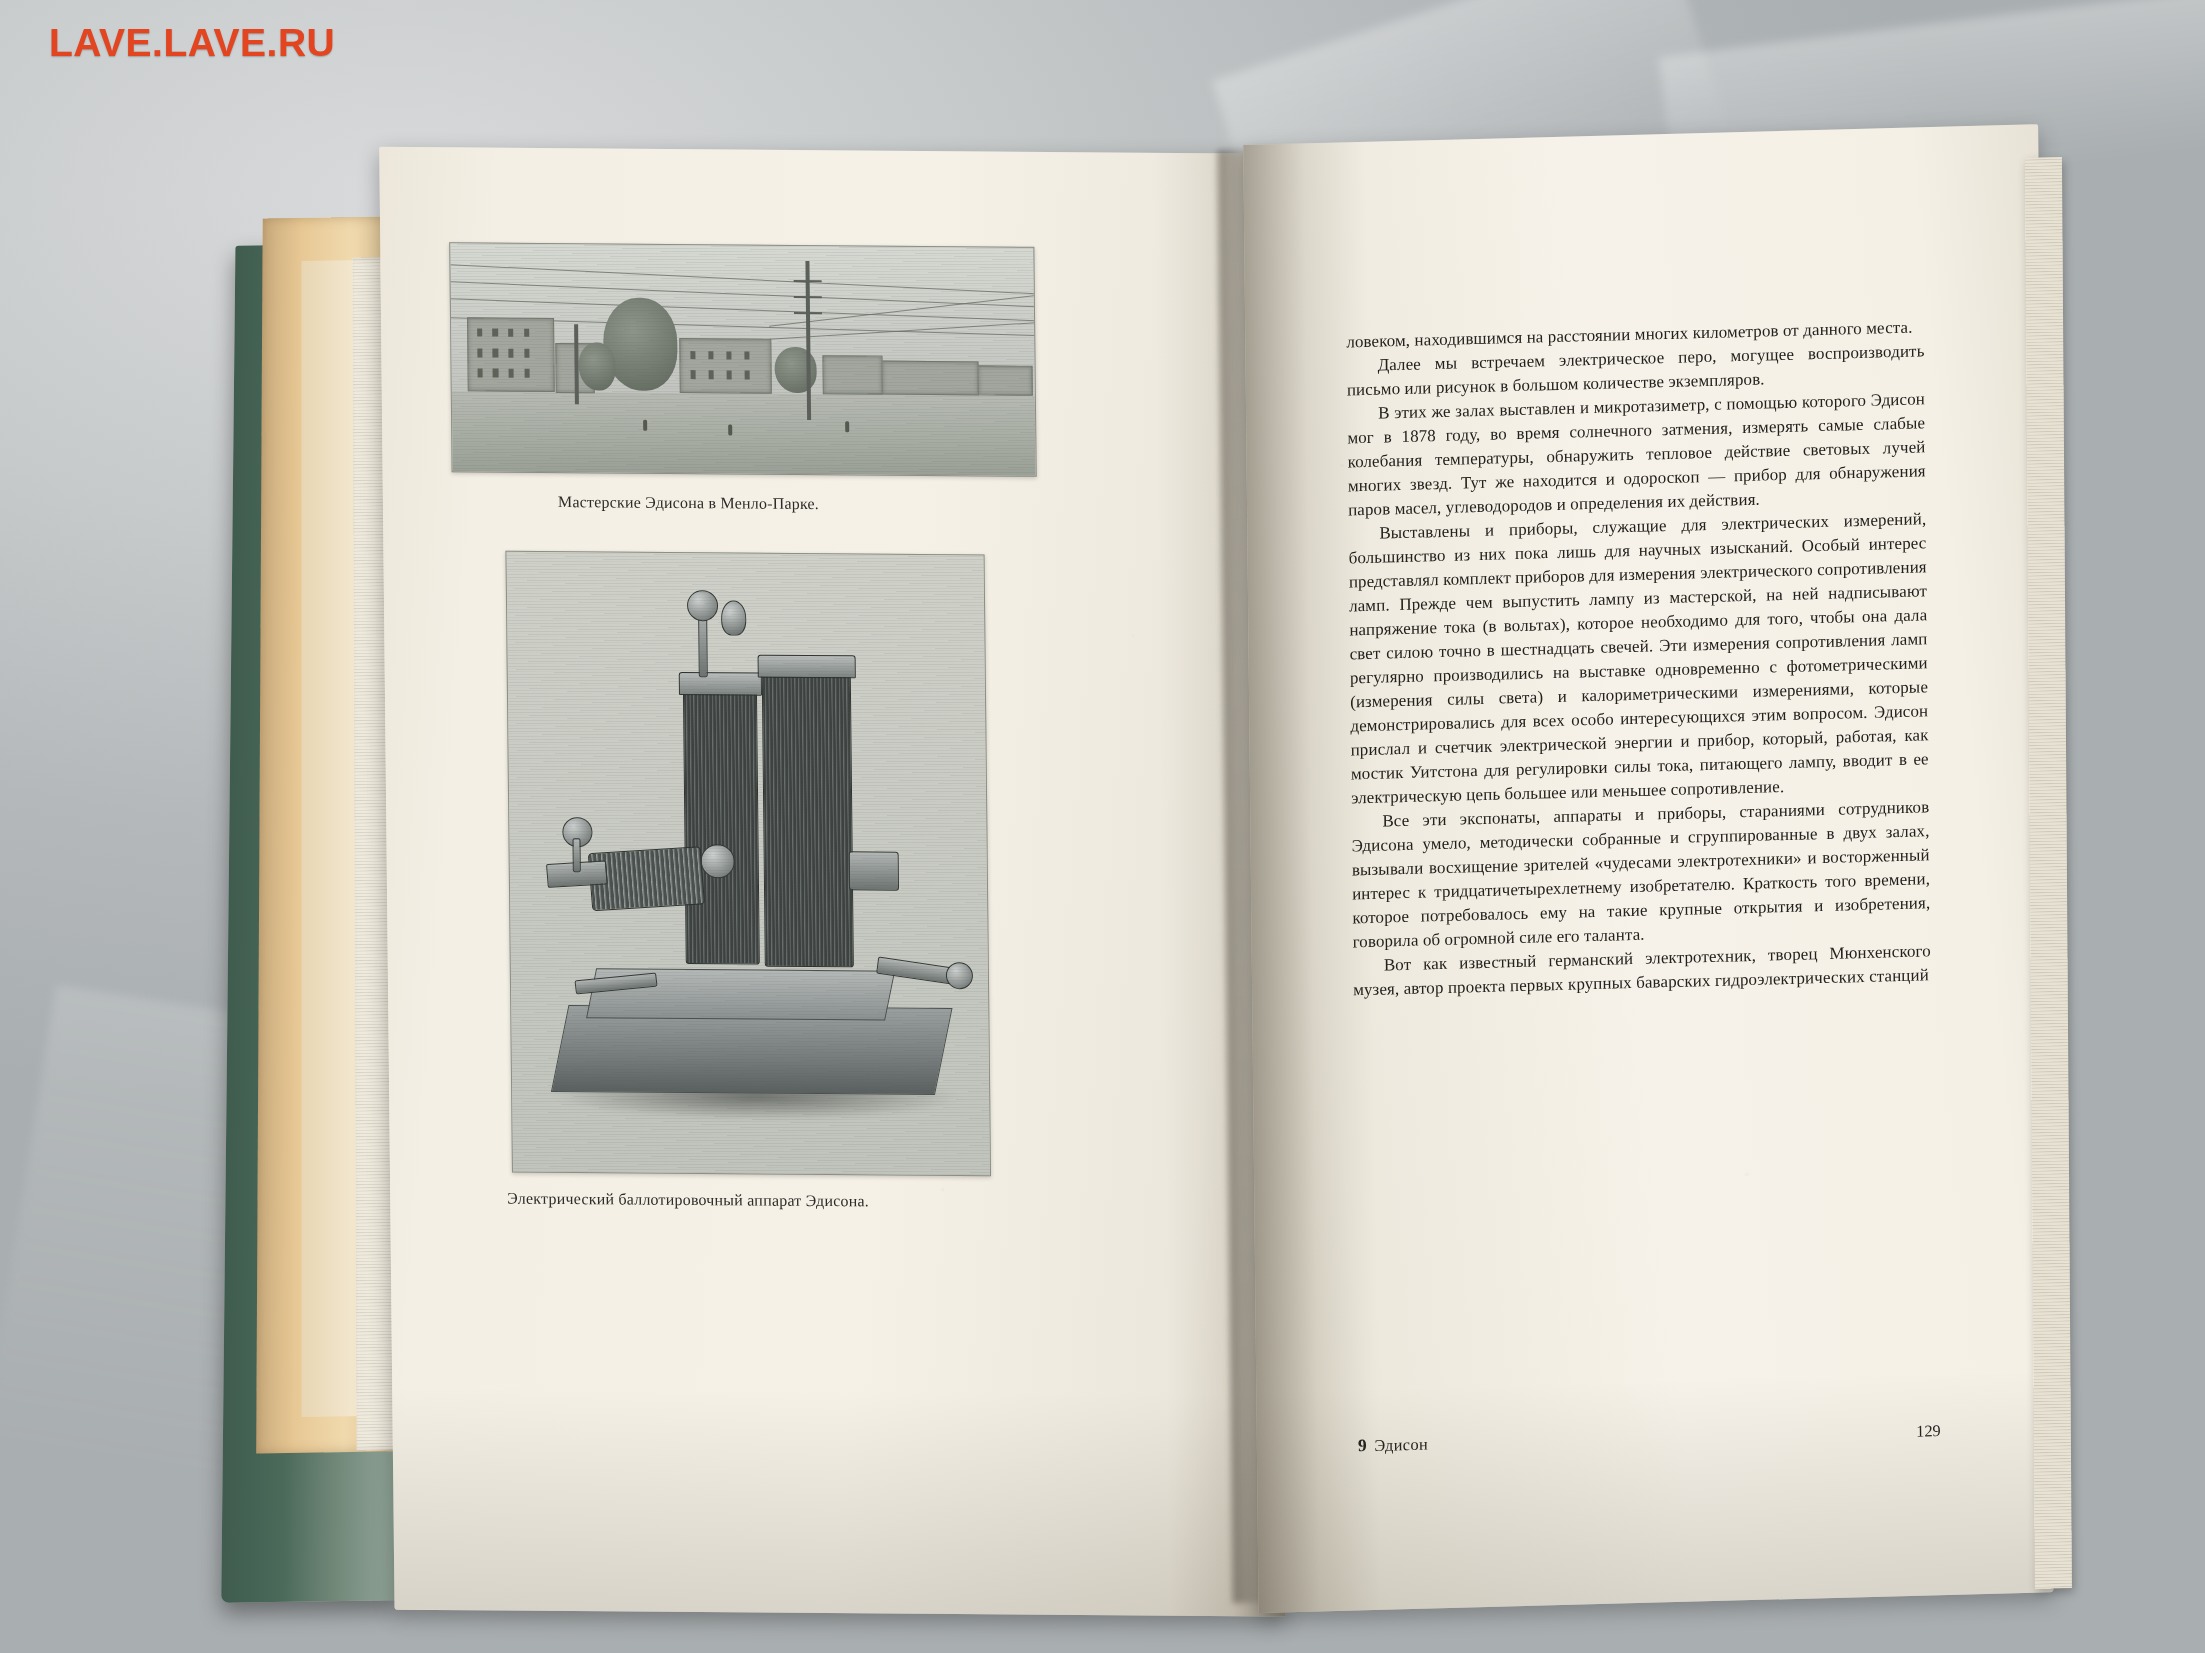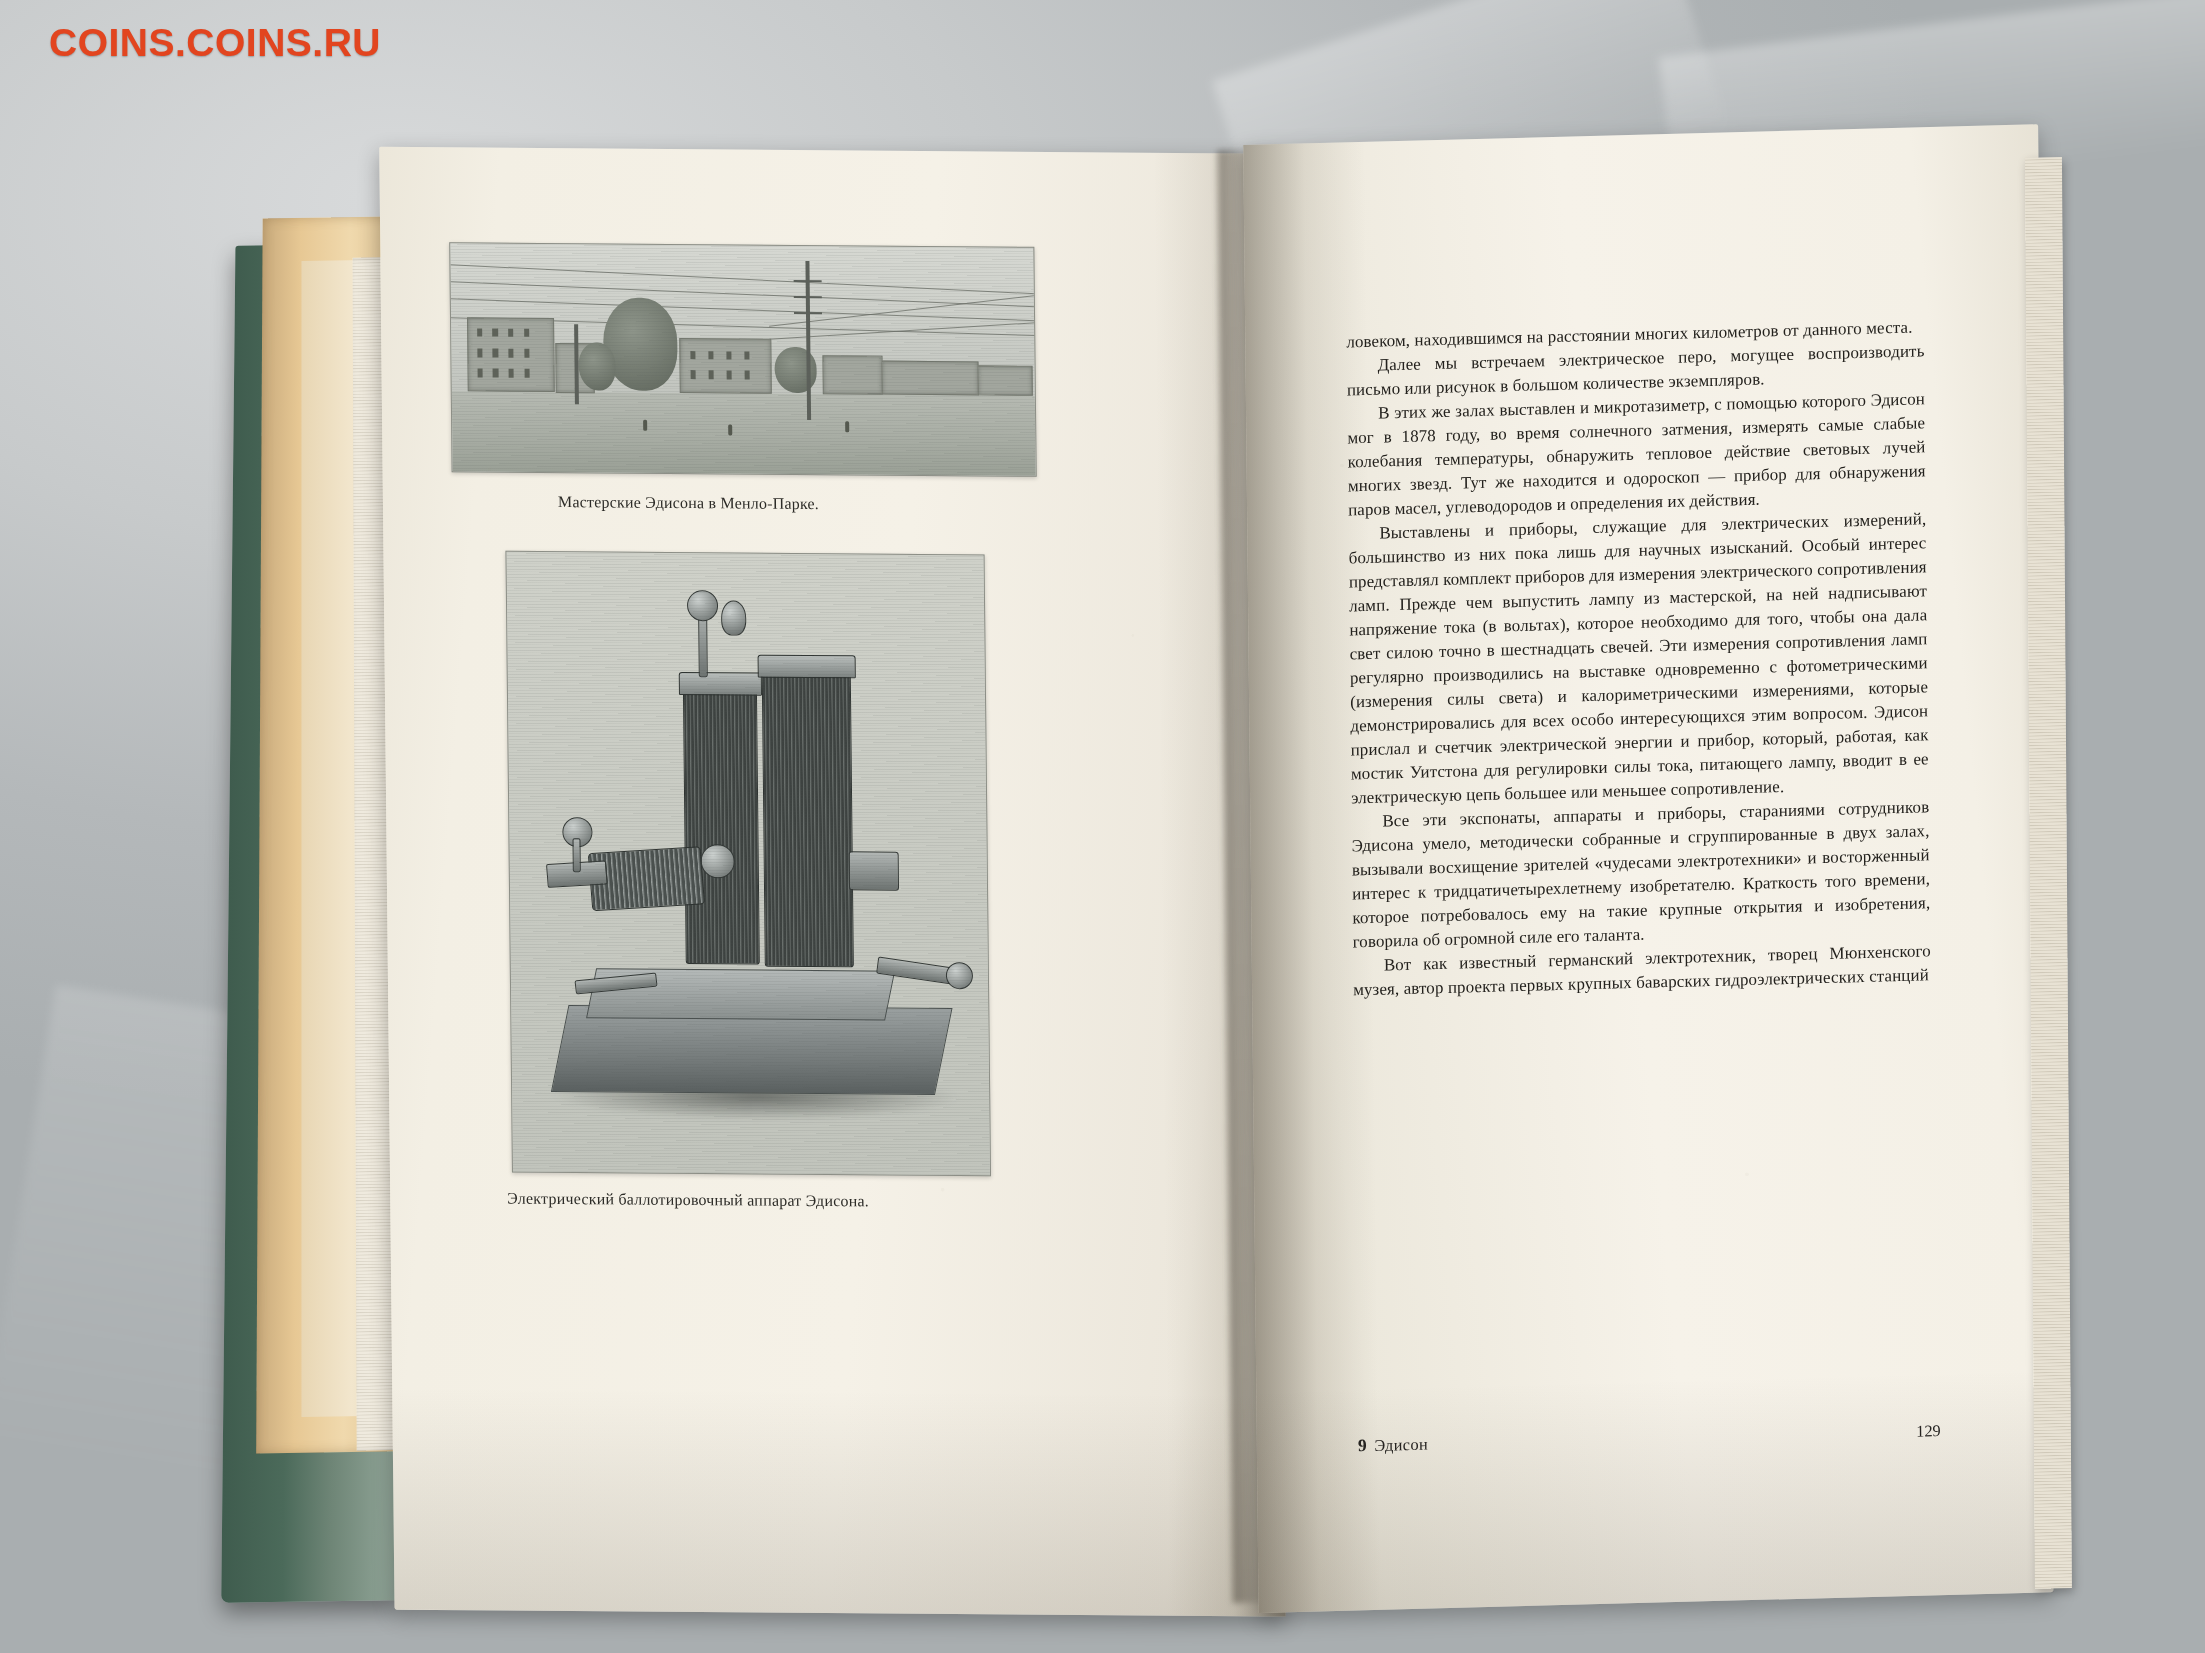--- a/index.html
+++ b/index.html
@@ -331,21 +331,21 @@
 <body>
 
 <div id="stage">
 
   <div class="bg"></div>
   <div class="bg-fold f1"></div>
   <div class="bg-fold f2"></div>
   <div class="bg-fold f3"></div>
   <div class="bg-shadow-soft"></div>
 
-  <div class="watermark">COINS.COINS.RU</div>
+  <div class="watermark">LAVE.LAVE.RU</div>
 
   <div id="book">
 
     <div class="cover"></div>
     <div class="cover-inner"></div>
     <div class="cover-inner2"></div>
     <div class="page-stack-left"></div>
 
     <div class="page-left">
 

